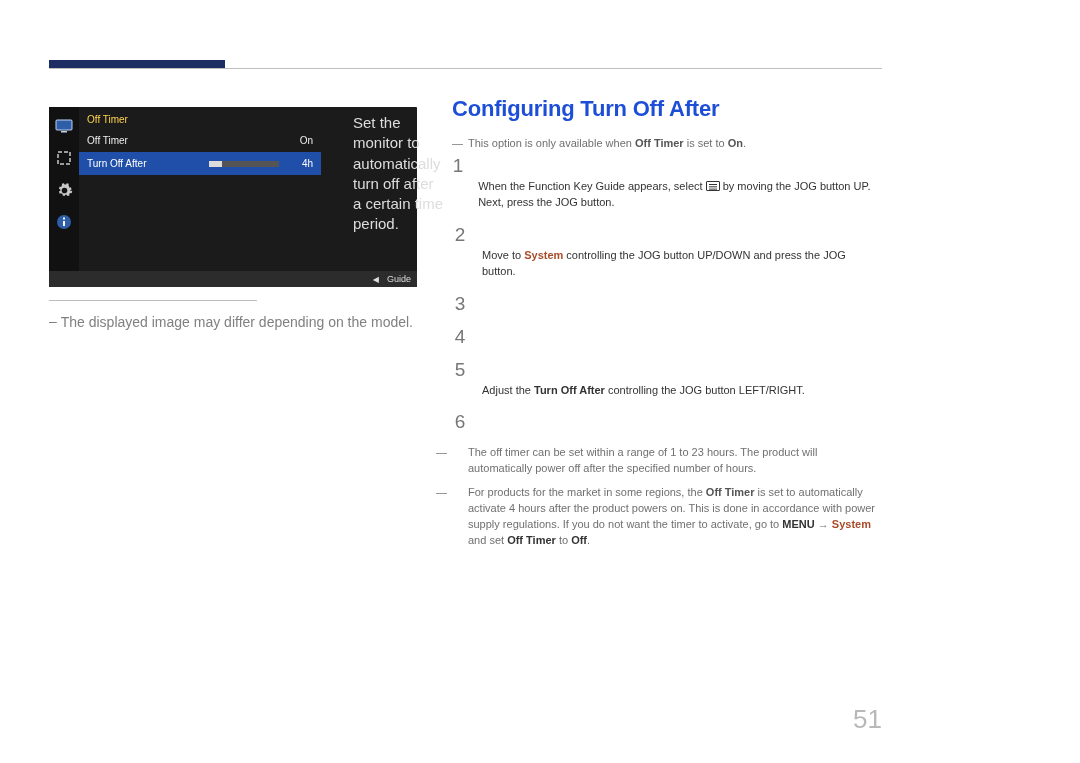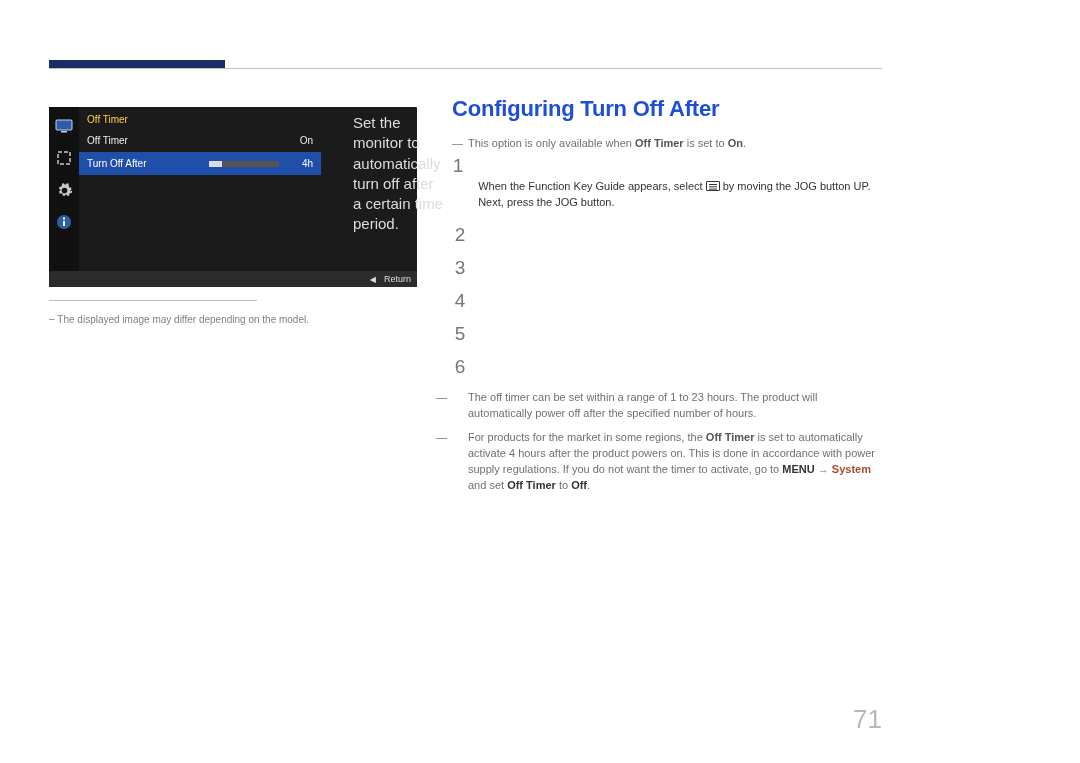--- a/index.html
+++ b/index.html
@@ -20,21 +20,21 @@
   .menu-row.selected { background: #1f4fa8; color: #fff; }
   .menu-row .slider { flex: 0 0 auto; width: 70px; height: 6px; background: #555; margin-right: 8px; position: relative; }
   .menu-row .slider .fill { position: absolute; left: 0; top: 0; height: 100%; width: 18%; background: #dcdcdc; }
   .menu-row .rowlabel { flex: 1; }
   .menu-row .rowval { width: 26px; text-align: right; }
 
   .help-box { position: absolute; left: 272px; top: 6px; width: 92px; height: 60px; color: #ddd; font-size: 15px; line-height: 1.35; margin-left: 32px; }
   .bottom-bar { position: absolute; left: 0; right: 0; bottom: 0; height: 16px; background: #2c2c2c; display: flex; align-items: center; justify-content: flex-end; padding: 0 6px; gap: 8px; color: #ddd; font-size: 9px; }
 
   .osd-divider { position: absolute; left: 49px; top: 300px; width: 208px; height: 1px; background: #bdbdbd; }
-  .osd-footnote { position: absolute; left: 49px; top: 313px; font-size: 10px; color: #808080; }
+  .osd-footnote { position: absolute; left: 49px; top: 313px; font-size: 14px; color: #808080; }
   .osd-footnote::before { content: "– "; vertical-align: 1px; }
 
   .content { position: absolute; left: 452px; right: 49px; top: 96px; }
   .title { font-size: 22px; font-weight: 700; color: #1d4ed8; margin-bottom: 14px; letter-spacing: -0.2px; }
 
   .note { font-size: 11px; color: #707070; line-height: 1.45; margin-bottom: 0; }
   .note .dash { display: inline-block; width: 16px; color: #777; }
   .bold { font-weight: 700; color: #555; }
   .bold-dk { font-weight: 700; color: #333; }
   .emph { color: #a84c2a; font-weight: 600; }
@@ -100,21 +100,21 @@
             <span class="fill"></span>
           </span>
         <span class="rowval">4h</span>
       </div>
     </div>
 
     <div class="help-box">Set the monitor to automatically turn off after a certain time period.</div>
 
     <div class="bottom-bar">
       <span style="font-size:8px;">◀</span>
-      <span>Return</span>
+      <span>Guide</span>
     </div>
   </div>
 
   <div class="osd-divider"></div>
   <div class="osd-footnote">The displayed image may differ depending on the model.</div>
 
   <div class="content">
     <h1 class="title">Configuring Turn Off After</h1>
 
     <p class="note">
@@ -123,39 +123,45 @@
 
     <ol class="steps">
       <li>
         <span class="num">1</span>
         <span class="txt">
           <span>When the Function Key Guide appears, select </span><span class="menu-glyph"></span><span> by moving the JOG button UP. Next, press the JOG button.</span>
         </span>
       </li>
       <li>
         <span class="num">2</span>
+        <span class="txt">
+          <span>Move to </span><span class="emph">System</span><span> controlling the JOG button UP/DOWN and press the JOG button.</span>
+        </span>
       </li>
       <li>
         <span class="num">3</span>
       </li>
       <li>
         <span class="num">4</span>
       </li>
       <li>
         <span class="num">5</span>
+        <span class="txt">
+          <span>Adjust the </span><span class="bold-dk">Turn Off After</span><span> controlling the JOG button LEFT/RIGHT.</span>
+        </span>
       </li>
       <li>
         <span class="num">6</span>
       </li>
     </ol>
 
     <div class="footnotes">
       <p class="note">
         <span class="dash">―</span><span>The off timer can be set within a range of 1 to 23 hours. The product will automatically power off after the specified number of hours.</span>
       </p>
       <p class="note">
         <span class="dash">―</span><span>For products for the market in some regions, the </span><span class="bold">Off Timer</span><span> is set to automatically activate 4 hours after the product powers on. This is done in accordance with power supply regulations. If you do not want the timer to activate, go to </span><span class="bold-dk">MENU</span><span class="arrow"> → </span><span class="emph-b">System</span><span> and set </span><span class="bold-dk">Off Timer</span><span> to </span><span class="bold-dk">Off</span><span>.</span>
       </p>
     </div>
   </div>
 
-  <div class="page-number">71</div>
+  <div class="page-number">51</div>
 </div>
 
 </body></html>

